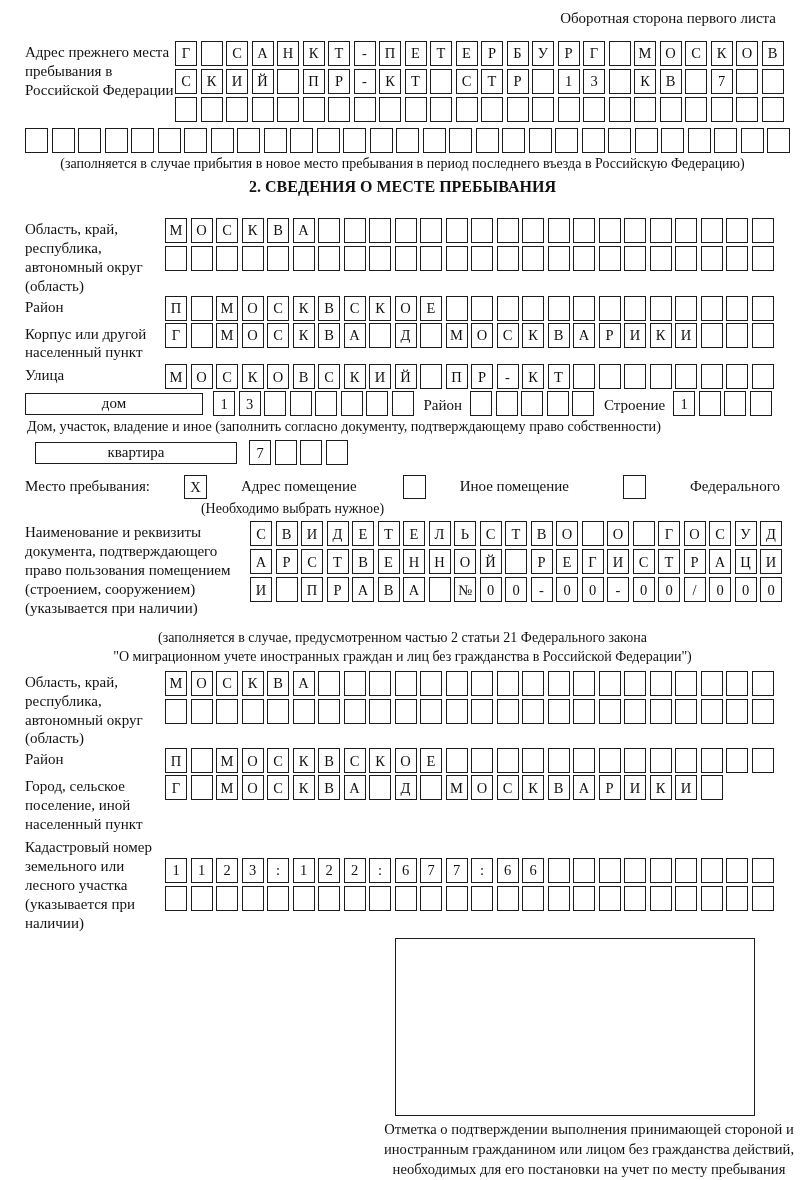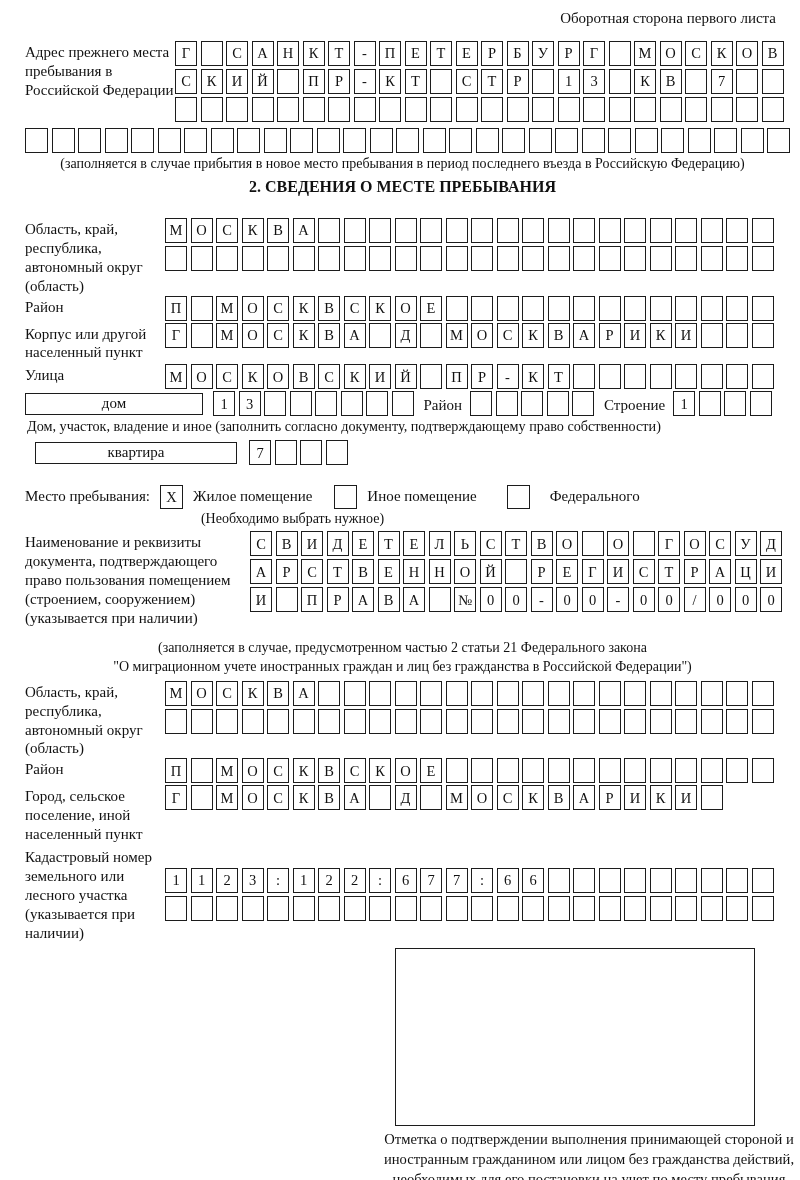--- a/index.html
+++ b/index.html
@@ -39,21 +39,21 @@
     flex:none; border:1.7px solid #1c1c1c; height:22px;
     display:flex; align-items:center; justify-content:center; font-size:15px;
   }
   .inline-lbl { font-size:15px; padding:4px 8px 0 10px; }
 
   .chk {
     flex:none; width:23px; height:24px; border:1.7px solid #1c1c1c;
     display:flex; align-items:center; justify-content:center;
     font-size:14.5px; margin:0 10px;
   }
-  .stay-row { display:flex; align-items:flex-start; font-size:15px; margin-top:20px; }
+  .stay-row { display:flex; align-items:flex-start; font-size:15px; margin-top:10px;justify-content:space-between; }
   .stay-row .opt-lbl { padding-top:3px; }
 
   .stamp-box {
     margin-left:370px; width:360px; height:178px;
     border:1.8px solid #1c1c1c; margin-top:6px;
   }
   .stamp-caption {
     margin-left:358px; width:412px; text-align:center;
     font-size:14.6px; line-height:1.35; margin-top:4px;
   }
@@ -368,21 +368,21 @@
         <span class="cell">7</span>
         <span class="cell"></span>
         <span class="cell"></span>
         <span class="cell"></span>
       </div>
   </div>
 
   <div class="stay-row">
     <span class="opt-lbl">Место пребывания:</span>
     <span class="chk">X</span>
-    <span class="opt-lbl">Жилое помещение</span>
+    <span class="opt-lbl">Адрес помещение</span>
     <span class="chk" style="margin-left:22px;"></span>
     <span class="opt-lbl">Иное помещение</span>
     <span class="chk" style="margin-left:30px; margin-right:20px;"></span>
     <span class="opt-lbl">Федерального</span>
   </div>
   <div class="caption" style="margin:2px 220px 4px 0;">(Необходимо выбрать нужное)</div>
 
   <div class="row">
     <div class="lbl lbl-w225">Наименование и реквизиты документа, подтверждающего право пользования помещением (строением, сооружением) (указывается при наличии)</div>
     <div class="cellrows">

